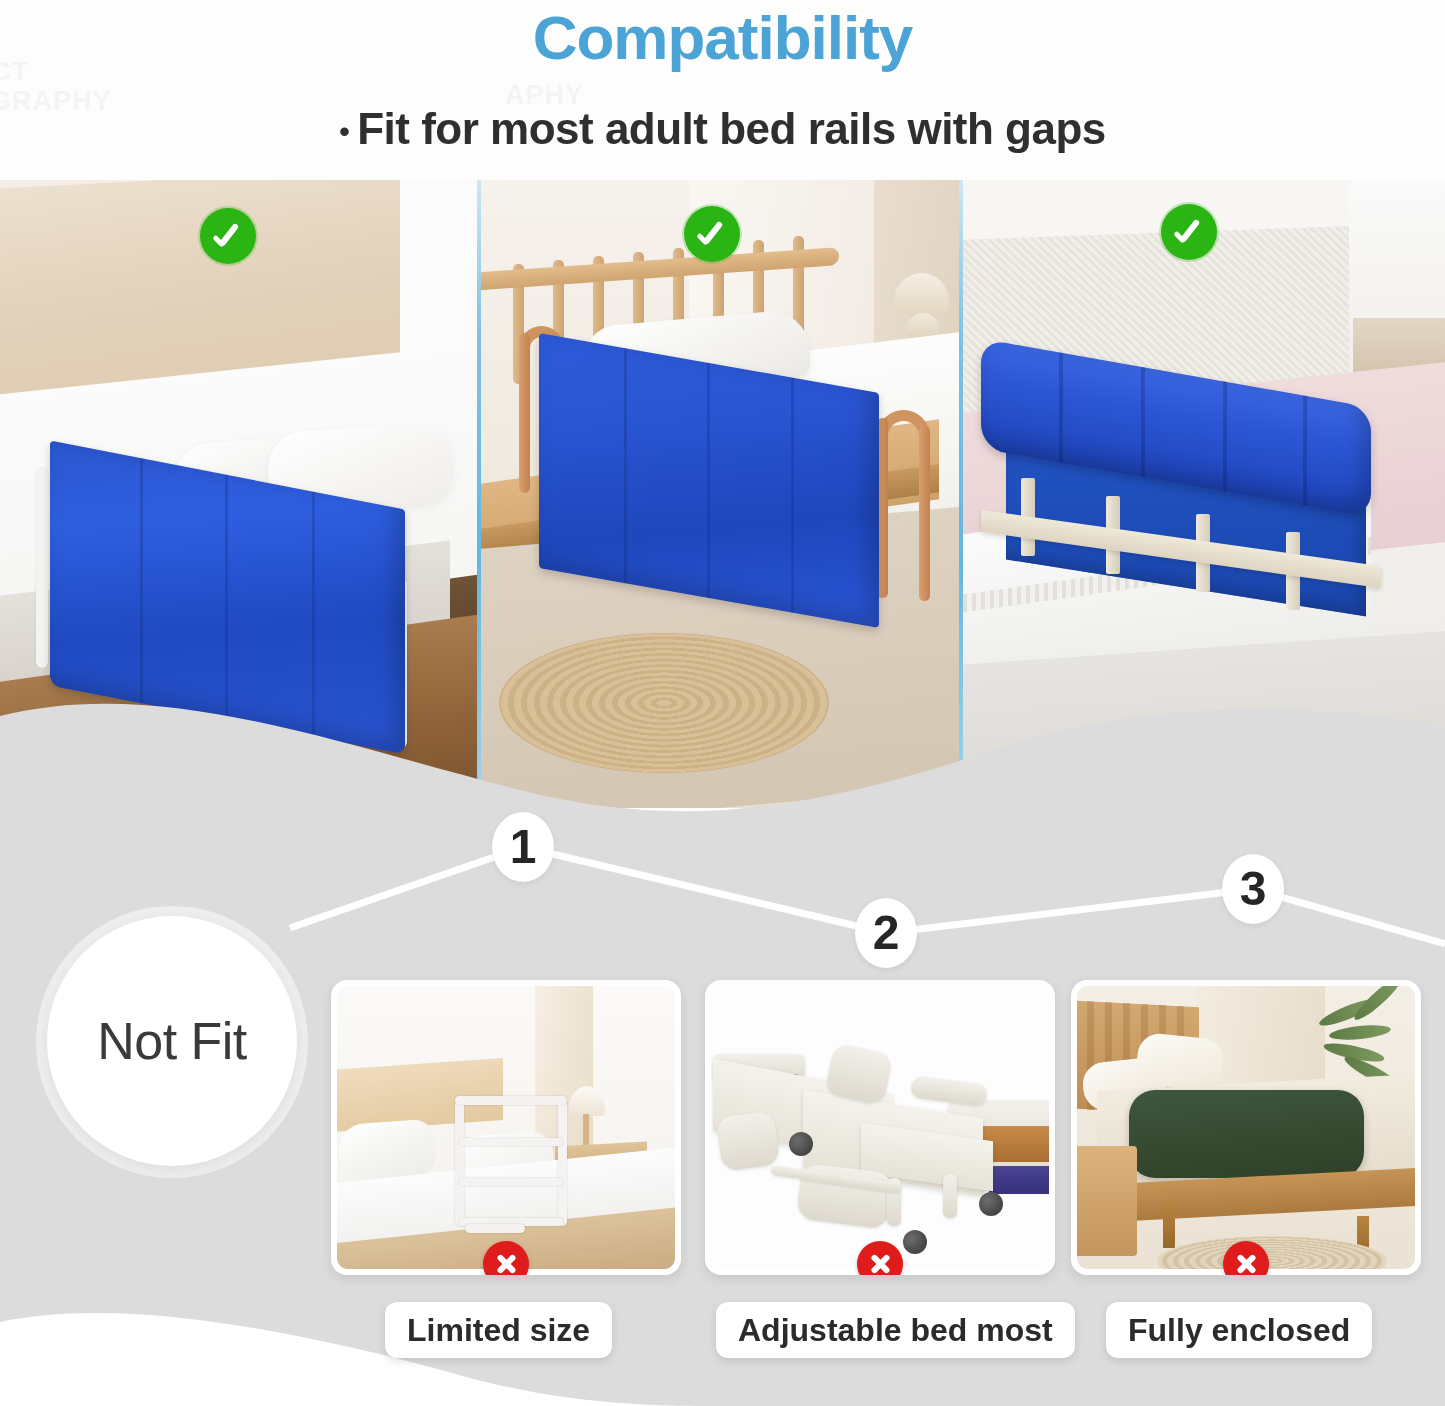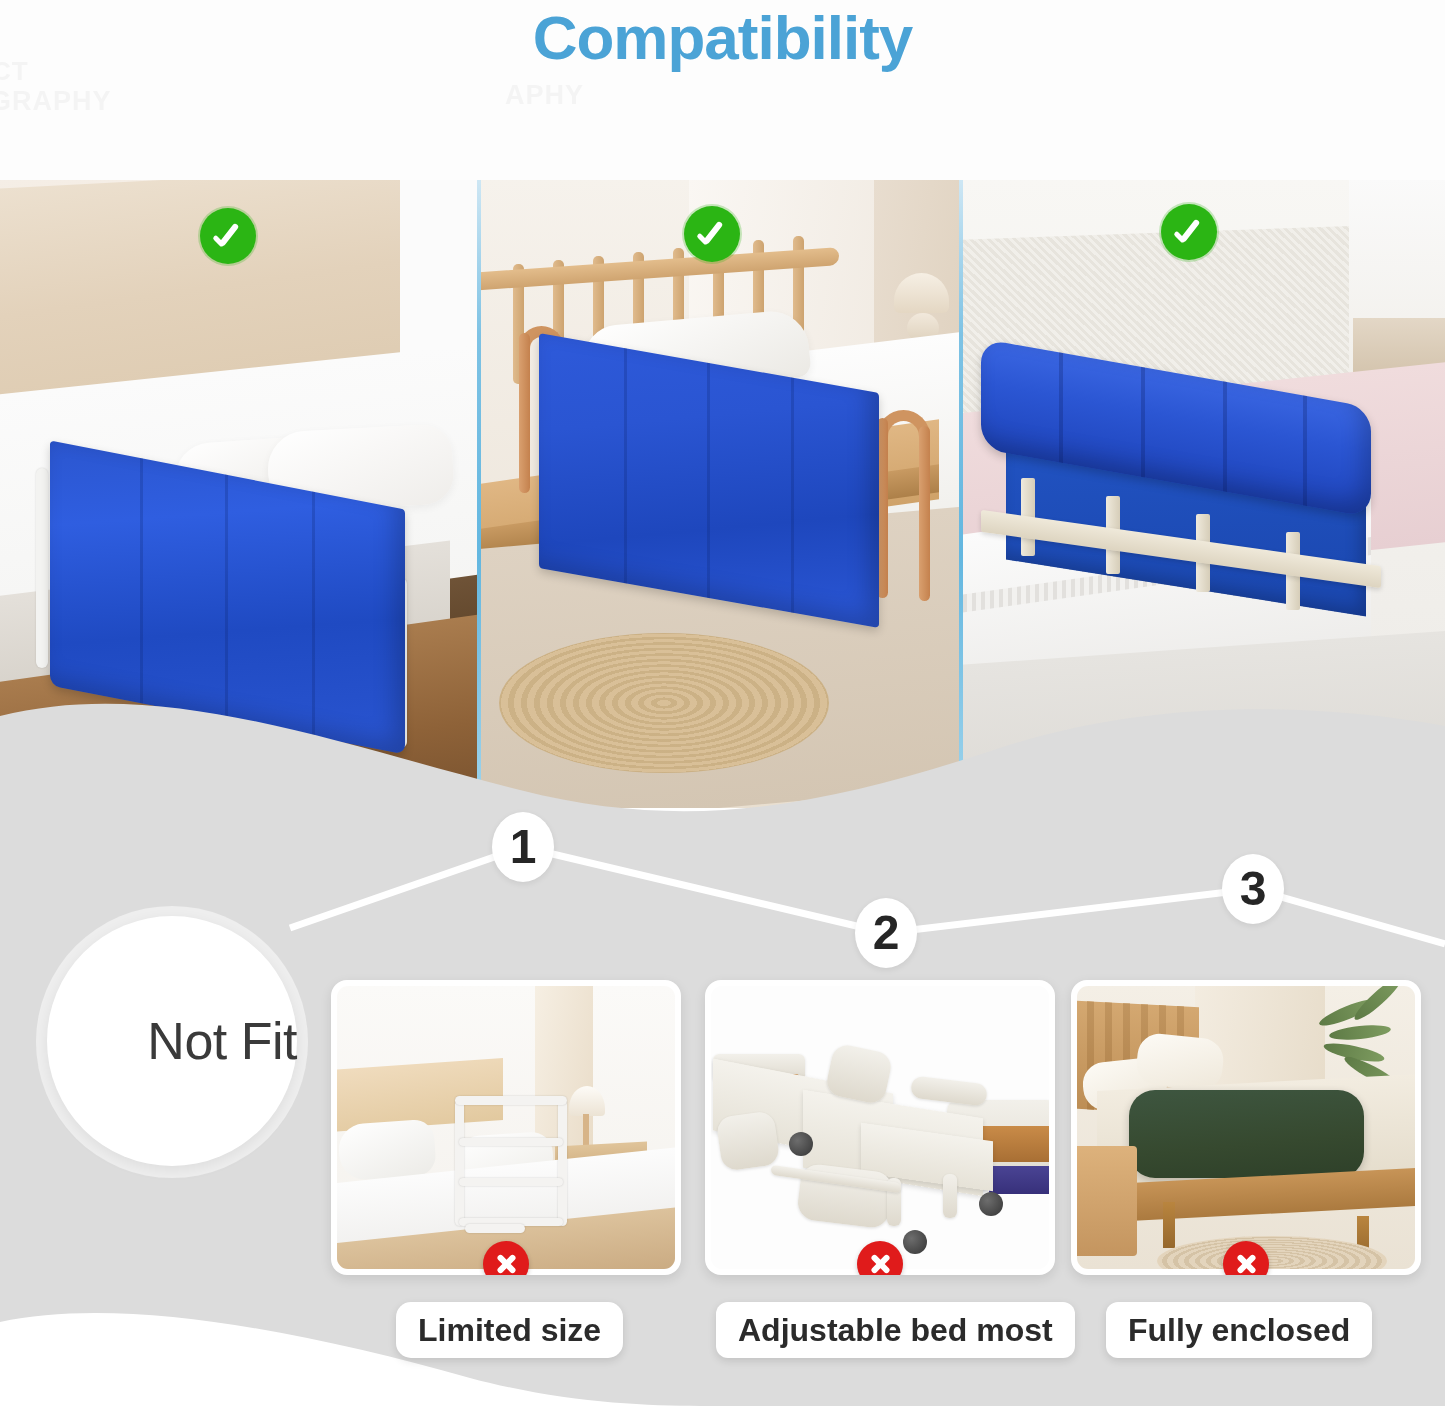--- a/index.html
+++ b/index.html
@@ -204,21 +204,21 @@
   .lower svg { display:block; }
 
   
   .notfit-ring {
     position:absolute; left:36px; top:906px; width:272px; height:272px;
     border-radius:50%; background:#eeeeee; z-index:9;
   }
   .notfit {
     position:absolute; left:47px; top:916px; width:250px; height:250px;
     border-radius:50%; background:#ffffff; z-index:10;
-    display:flex; align-items:center; justify-content:flex-end;
+    display:flex; align-items:center; justify-content:center;
     box-shadow:0 4px 14px rgba(0,0,0,.07);
   }
   .notfit span {
     font-size:52px; font-weight:400; color:#3a3a3a; letter-spacing:-0.5px;
   }
 
   
   .connectors { position:absolute; left:0; top:0; width:1445px; height:1406px; z-index:8; }
   .numbadge {
     position:absolute; width:62px; height:70px; border-radius:50%;
@@ -322,21 +322,21 @@
     border-radius:50%; }
 
   
   .pill {
     position:absolute; height:56px; border-radius:12px; background:#ffffff;
     display:flex; align-items:center; justify-content:center; z-index:13;
     box-shadow:0 3px 9px rgba(0,0,0,.12);
     font-size:32px; font-weight:700; color:#2b2b2b; padding:0 22px;
     white-space:nowrap;
   }
-  .pl1 { left:396px; top:1302px;border-radius:15px; }
+  .pl1 { left:385px; top:1302px; }
   .pl2 { left:716px; top:1302px; }
   .pl3 { left:1106px; top:1302px; }
 </style>
 </head>
 <body>
 
 <div class="photos">
 
   <div class="panel p1">
     <div class="p1-bg"></div>
@@ -546,13 +546,16 @@
 
 <div class="pill pl1">Limited size</div>
 <div class="pill pl2">Adjustable bed most</div>
 <div class="pill pl3">Fully enclosed</div>
 
 <div class="header">
   <div class="watermark wm-a">CT</div>
   <div class="watermark wm-b">GRAPHY</div>
   <div class="watermark wm-c">APHY</div>
   <div class="title">Compatibility</div>
+  <div class="subtitle">
+    <span class="bullet">•</span><span>Fit for most adult bed rails with gaps</span>
+  </div>
 </div>
 
 </body></html>

